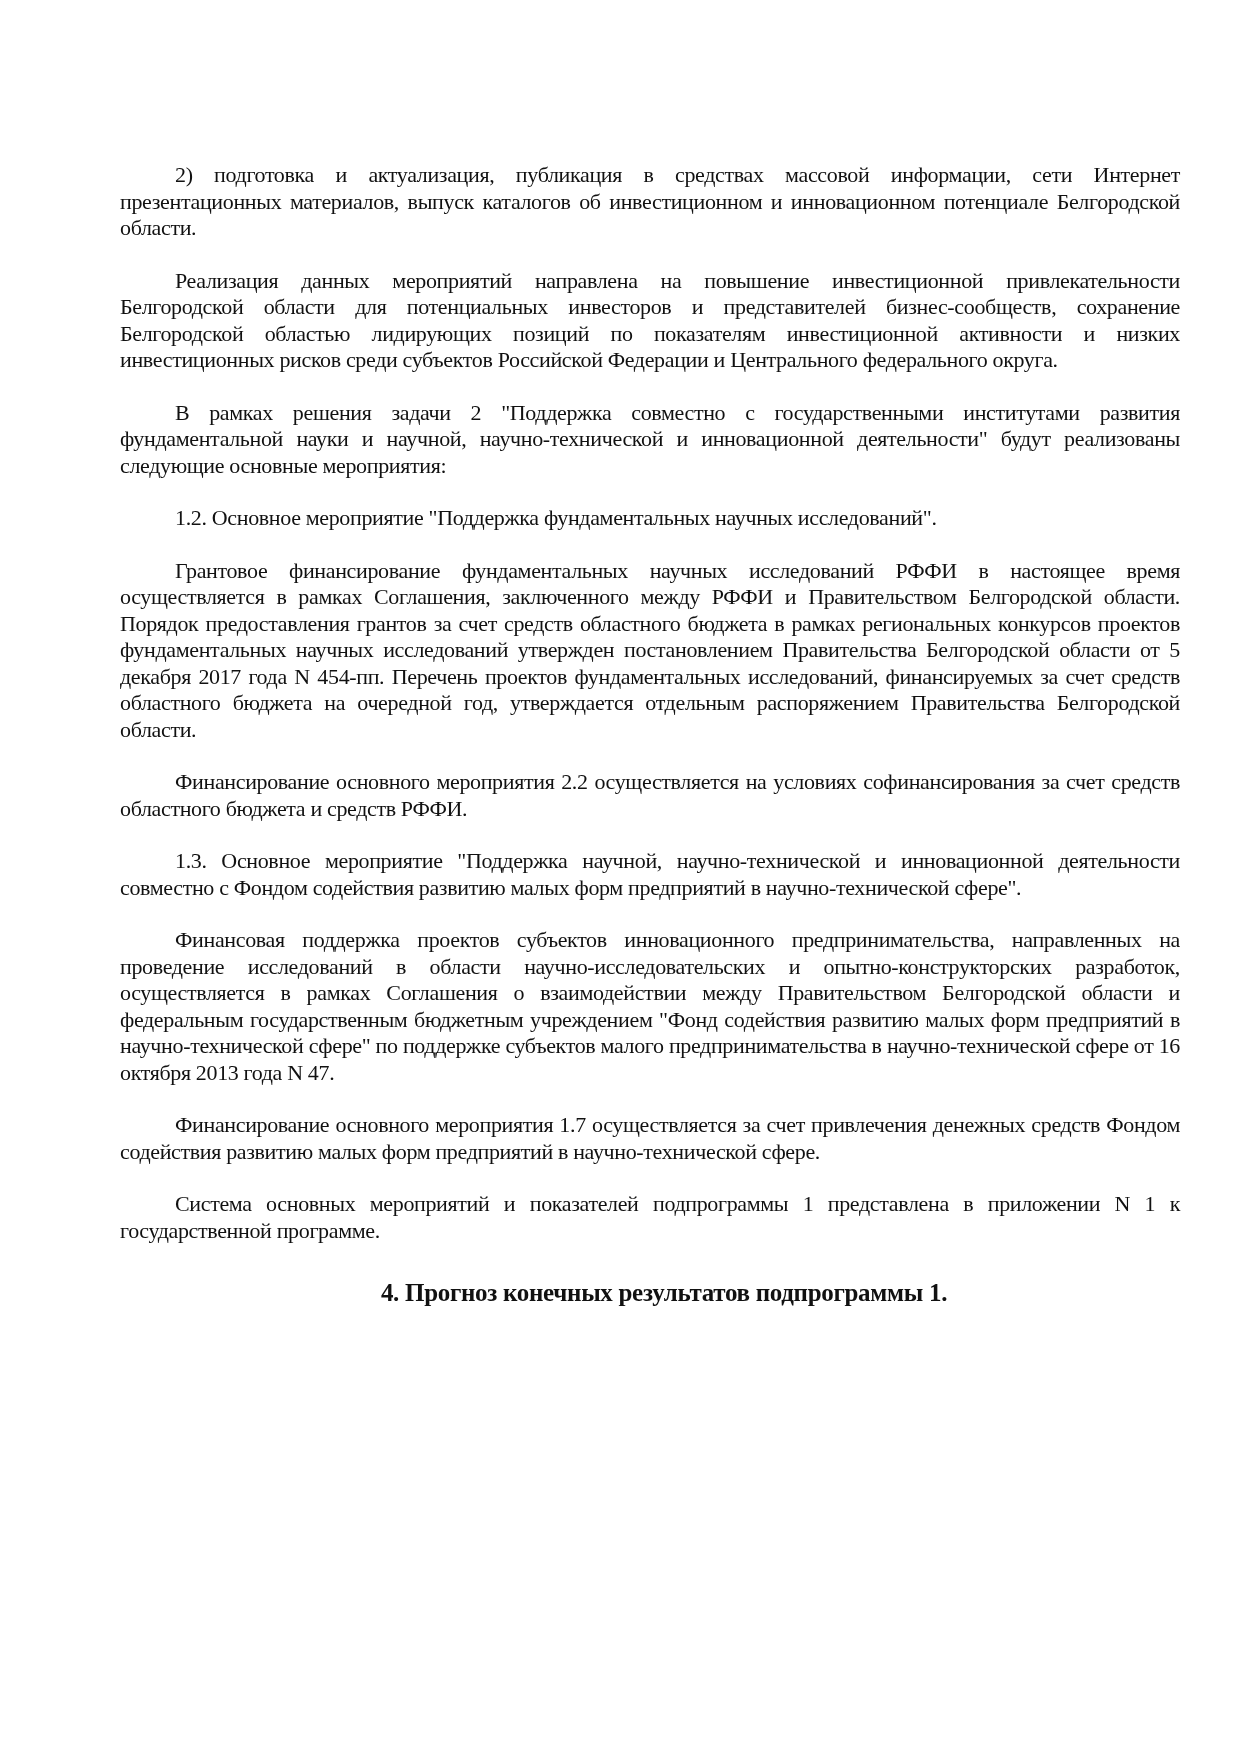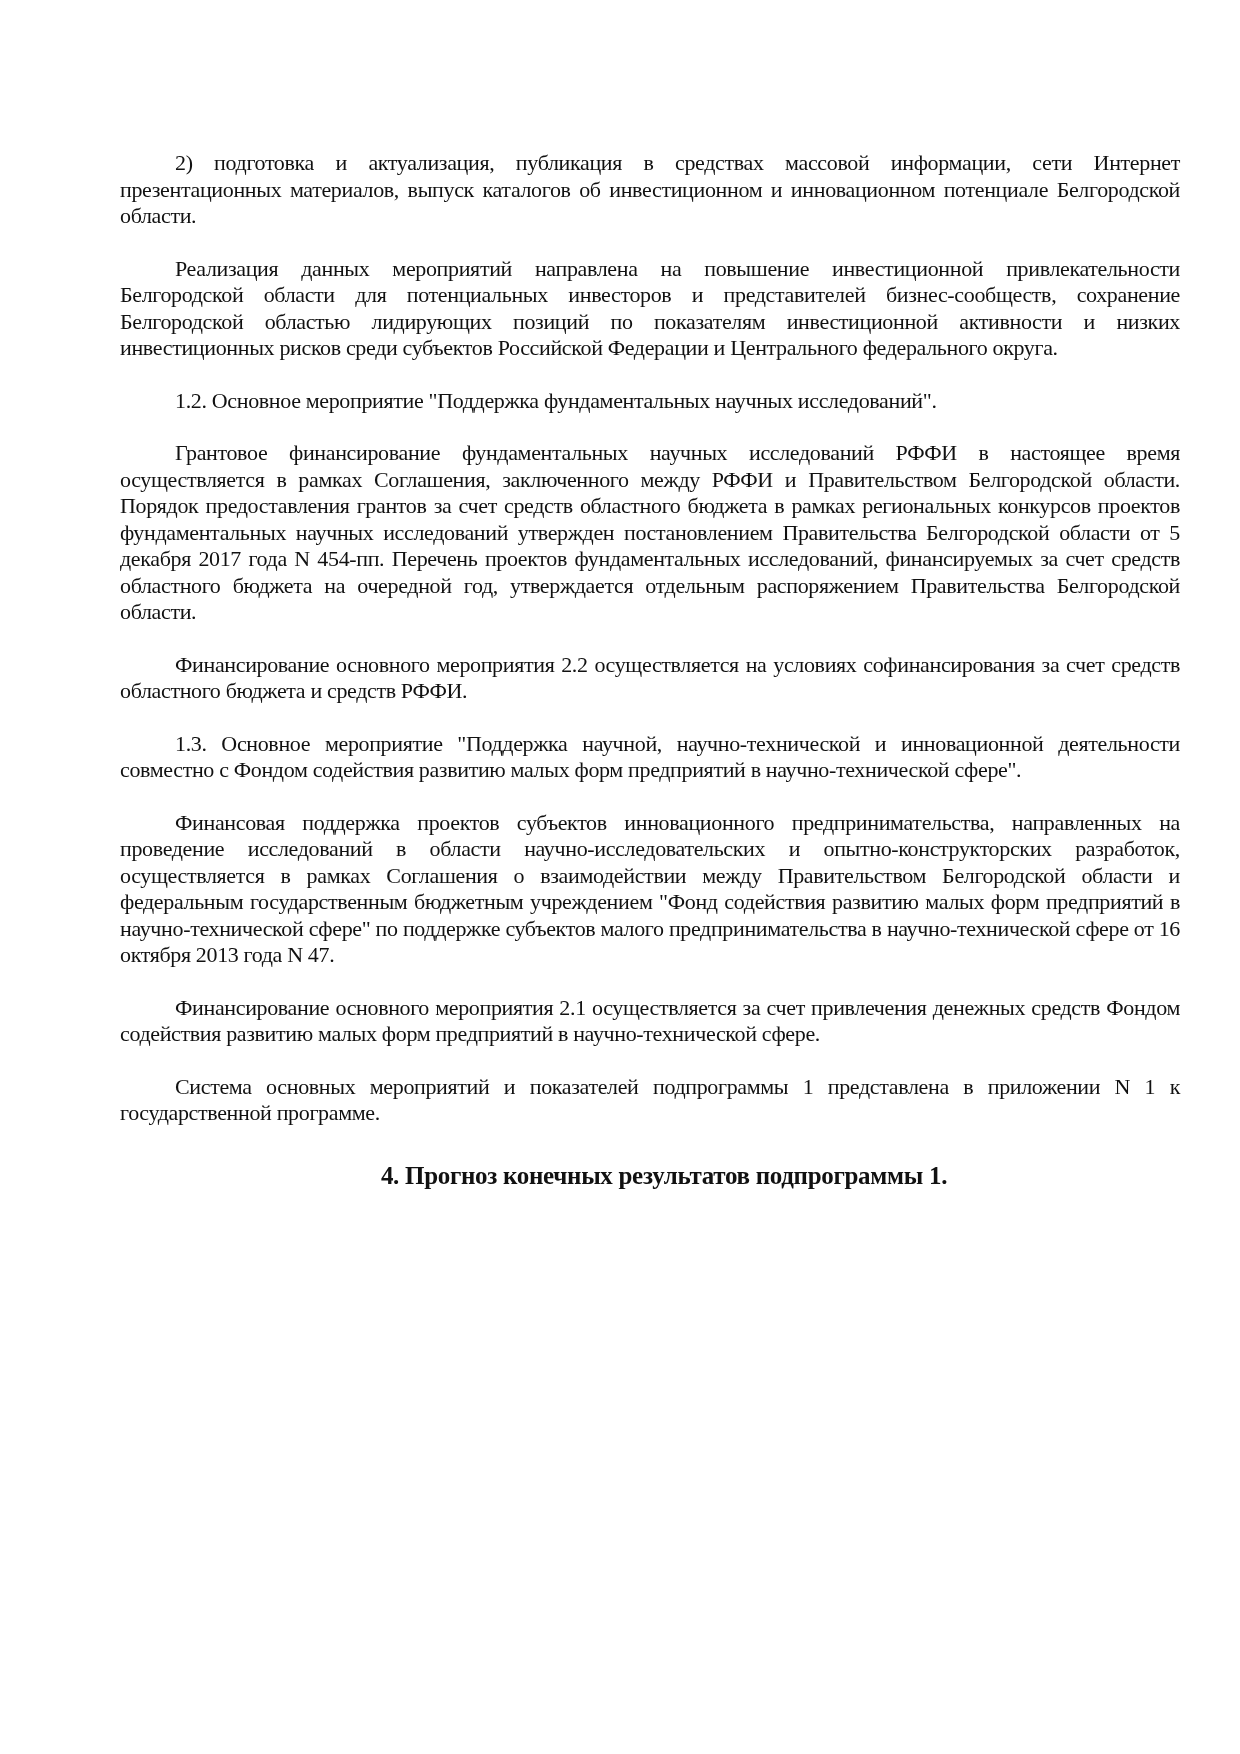--- a/index.html
+++ b/index.html
@@ -17,21 +17,21 @@
     position: absolute;
     left: 120px;
     top: 150px;
     width: 1060px;
     font-family: "Liberation Serif", "DejaVu Serif", serif;
     font-size: 22px;
     line-height: 26.5px;
     color: #111111;
   }
   .para {
-    margin: 0 0 26px 0;
+    margin: 12px 0 26px 0;
     text-align: justify;
     text-indent: 55px;
     letter-spacing: -0.35px;
     word-spacing: 0px;
   }
   .heading {
     margin-top: 32px;
     text-align: center;
     font-weight: bold;
     font-size: 25px;
@@ -42,24 +42,25 @@
   .heading-line {
     display: block;
   }
 </style>
 </head>
 <body>
 
 <div class="page">
   <p class="para">2) подготовка и актуализация, публикация в средствах массовой информации, сети Интернет презентационных материалов, выпуск каталогов об инвестиционном и инновационном потенциале Белгородской области.</p>
   <p class="para">Реализация данных мероприятий направлена на повышение инвестиционной привлекательности Белгородской области для потенциальных инвесторов и представителей бизнес-сообществ, сохранение Белгородской областью лидирующих позиций по показателям инвестиционной активности и низких инвестиционных рисков среди субъектов Российской Федерации и Центрального федерального округа.</p>
+  <p class="para">В рамках решения задачи 2 "Поддержка совместно с государственными институтами развития фундаментальной науки и научной, научно-технической и инновационной деятельности" будут реализованы следующие основные мероприятия:</p>
   <p class="para">1.2. Основное мероприятие "Поддержка фундаментальных научных исследований".</p>
   <p class="para">Грантовое финансирование фундаментальных научных исследований РФФИ в настоящее время осуществляется в рамках Соглашения, заключенного между РФФИ и Правительством Белгородской области. Порядок предоставления грантов за счет средств областного бюджета в рамках региональных конкурсов проектов фундаментальных научных исследований утвержден постановлением Правительства Белгородской области от 5 декабря 2017 года N 454-пп. Перечень проектов фундаментальных исследований, финансируемых за счет средств областного бюджета на очередной год, утверждается отдельным распоряжением Правительства Белгородской области.</p>
   <p class="para">Финансирование основного мероприятия 2.2 осуществляется на условиях софинансирования за счет средств областного бюджета и средств РФФИ.</p>
   <p class="para">1.3. Основное мероприятие "Поддержка научной, научно-технической и инновационной деятельности совместно с Фондом содействия развитию малых форм предприятий в научно-технической сфере".</p>
   <p class="para">Финансовая поддержка проектов субъектов инновационного предпринимательства, направленных на проведение исследований в области научно-исследовательских и опытно-конструкторских разработок, осуществляется в рамках Соглашения о взаимодействии между Правительством Белгородской области и федеральным государственным бюджетным учреждением "Фонд содействия развитию малых форм предприятий в научно-технической сфере" по поддержке субъектов малого предпринимательства в научно-технической сфере от 16 октября 2013 года N 47.</p>
-  <p class="para">Финансирование основного мероприятия 2.1 осуществляется за счет привлечения денежных средств Фондом содействия развитию малых форм предприятий в научно-технической сфере.</p>
+  <p class="para">Финансирование основного мероприятия 1.7 осуществляется за счет привлечения денежных средств Фондом содействия развитию малых форм предприятий в научно-технической сфере.</p>
   <p class="para">Система основных мероприятий и показателей подпрограммы 1 представлена в приложении N 1 к государственной программе.</p>
 
   <div class="heading">
     <span class="heading-line">4. Прогноз конечных результатов подпрограммы 1.</span>
   </div>
 </div>
 
 </body></html>

